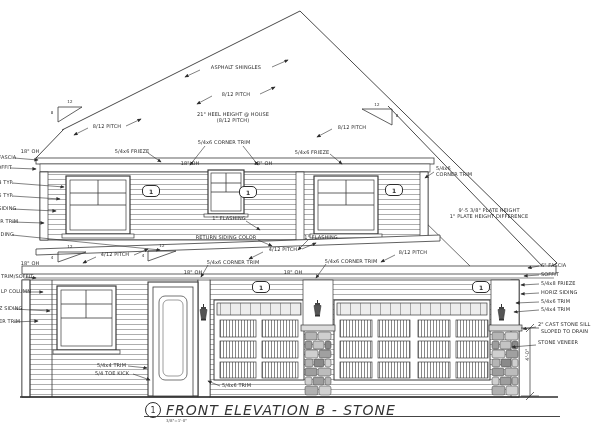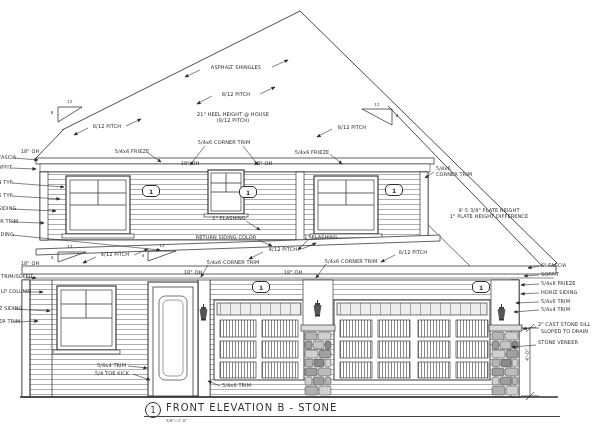--- a/index.html
+++ b/index.html
@@ -9,21 +9,21 @@
   #label-layer{position:absolute;left:0;top:0;width:600px;height:436px;pointer-events:none;}
   .lbl{position:absolute;font-size:5px;line-height:1.05;color:#2e2e2e;white-space:nowrap;letter-spacing:.1px;}
   .lbl.c{transform:translateX(-50%);}
   .lbl.s4{font-size:4px;}
   .keynote{position:absolute;width:16px;height:10px;border:1.2px solid #2e2e2e;border-radius:5px;
            background:#fff;display:flex;align-items:center;justify-content:center;
            font-size:6px;font-weight:bold;color:#2e2e2e;}
   #title-block{position:absolute;left:140px;top:400px;width:430px;}
   #title-circle{position:absolute;left:5px;top:2px;width:14px;height:14px;border:1.2px solid #2e2e2e;
            border-radius:50%;display:flex;align-items:center;justify-content:center;font-size:8px;color:#2e2e2e;}
-  #title-text{position:absolute;left:26px;top:2px;font-size:10px;letter-spacing:1px;color:#333;}
+  #title-text{position:absolute;left:26px;top:2px;font-size:14px;letter-spacing:1px;color:#333;font-style:italic;}
   #title-rule{position:absolute;left:4px;top:16px;width:416px;border-bottom:1.4px solid #444;}
   #title-scale{position:absolute;left:26px;top:18px;font-size:4px;color:#555;}
 </style>
 </head>
 <body>
 
 <div id="sheet">
 
 <svg id="linework" width="600" height="436" viewBox="0 0 600 436">
   <defs>

